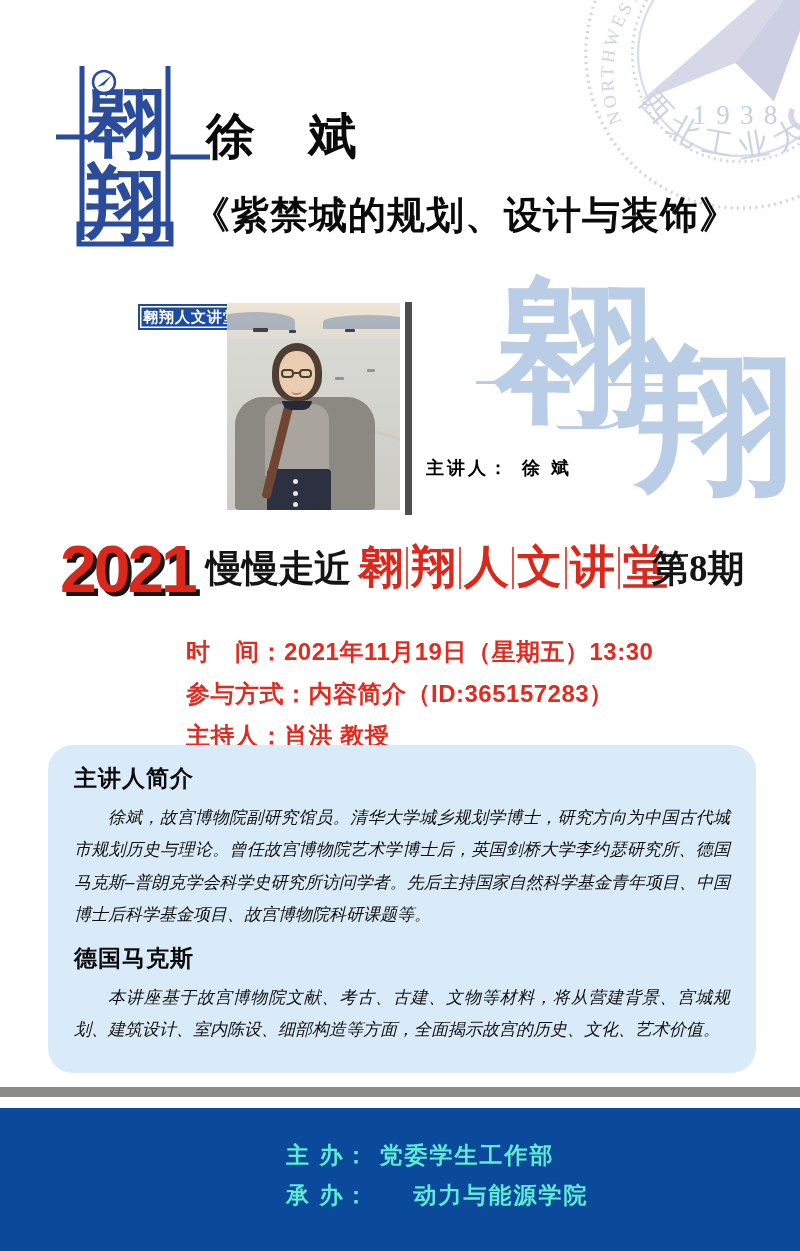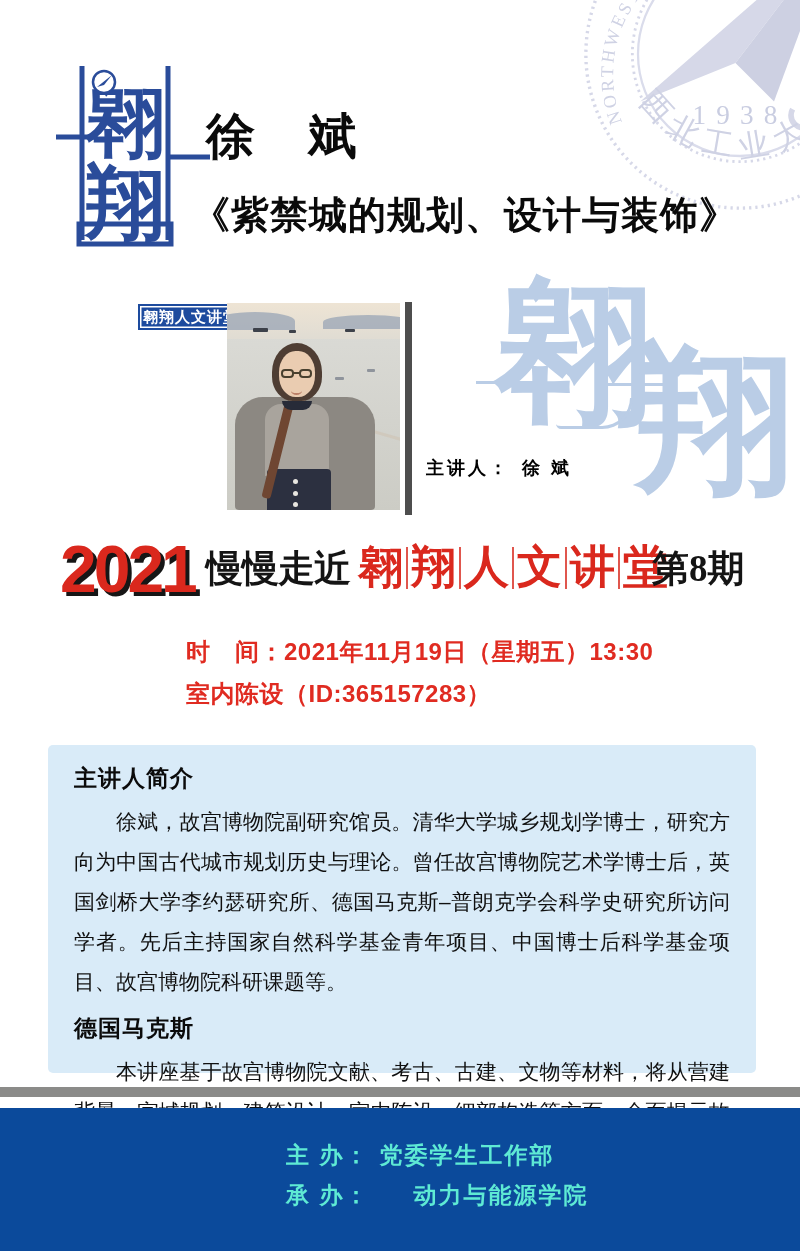--- a/index.html
+++ b/index.html
@@ -83,25 +83,25 @@
   .series-sep{width:2px;height:42px;background:#e0564d;margin:0 3px;}
   .banner-issue{position:absolute;left:652px;top:550px;font-size:37px;font-weight:900;
       line-height:1.05;color:#141414;font-family:"Liberation Serif",serif;}
 
   
   .details{position:absolute;left:186px;top:605px;margin-top:26px;}
   .detail-row{display:flex;font-size:24px;font-weight:bold;color:#e02b21;line-height:42px;letter-spacing:.5px;}
 
   
   .info-box{position:absolute;left:48px;top:745px;width:708px;height:328px;background:#d9ebf8;
-      border-radius:5px;box-sizing:border-box;padding:16px 26px;}
+      border-radius:25px;box-sizing:border-box;padding:16px 26px;}
   .sec-title{font-size:23px;font-weight:900;color:#0b0b0b;margin:2px 0 8px 0;letter-spacing:1px;}
   .sec-title.t2{margin-top:12px;}
-  .sec-body{font-size:21px;line-height:1.9;color:#101010;margin:0;text-indent:2em;
-      text-align:justify;font-weight:500;}
+  .sec-body{font-size:17px;line-height:1.9;color:#101010;margin:0;text-indent:2em;
+      text-align:justify;font-weight:500;font-style:italic;}
 
   
   .sep-bar{position:absolute;left:0;top:1087px;width:800px;height:10px;background:#8b8b89;}
   .footer{position:absolute;left:0;top:1108px;width:800px;height:143px;background:#0b4a9b;}
   .footer-row{position:absolute;left:286px;display:flex;gap:10px;color:#5eead4;font-size:23px;
       font-weight:bold;letter-spacing:2px;}
   .footer-row.f1{top:32px;} .footer-row.f2{top:72px;gap:44px;}
 </style>
 </head>
 <body>
@@ -203,21 +203,26 @@
     <span class="series-char">堂</span>
   </div>
   <div class="banner-issue">第8期</div>
 
   <div class="details">
     <div class="detail-row">
       <span>时　间：</span>
       <span>2021年11月19日（星期五）13:30</span>
     </div>
     <div class="detail-row">
-      <span>室内陈设（ID:365157283）</span>
+      <span>参与方式：</span>
+      <span>内容简介（ID:365157283）</span>
+    </div>
+    <div class="detail-row">
+      <span>主持人：</span>
+      <span>肖洪 教授</span>
     </div>
   </div>
 
   <div class="info-box">
     <div class="sec-title">主讲人简介</div>
     <p class="sec-body">徐斌，故宫博物院副研究馆员。清华大学城乡规划学博士，研究方向为中国古代城市规划历史与理论。曾任故宫博物院艺术学博士后，英国剑桥大学李约瑟研究所、德国马克斯–普朗克学会科学史研究所访问学者。先后主持国家自然科学基金青年项目、中国博士后科学基金项目、故宫博物院科研课题等。</p>
     <div class="sec-title t2">德国马克斯</div>
     <p class="sec-body">本讲座基于故宫博物院文献、考古、古建、文物等材料，将从营建背景、宫城规划、建筑设计、室内陈设、细部构造等方面，全面揭示故宫的历史、文化、艺术价值。</p>
   </div>
 

